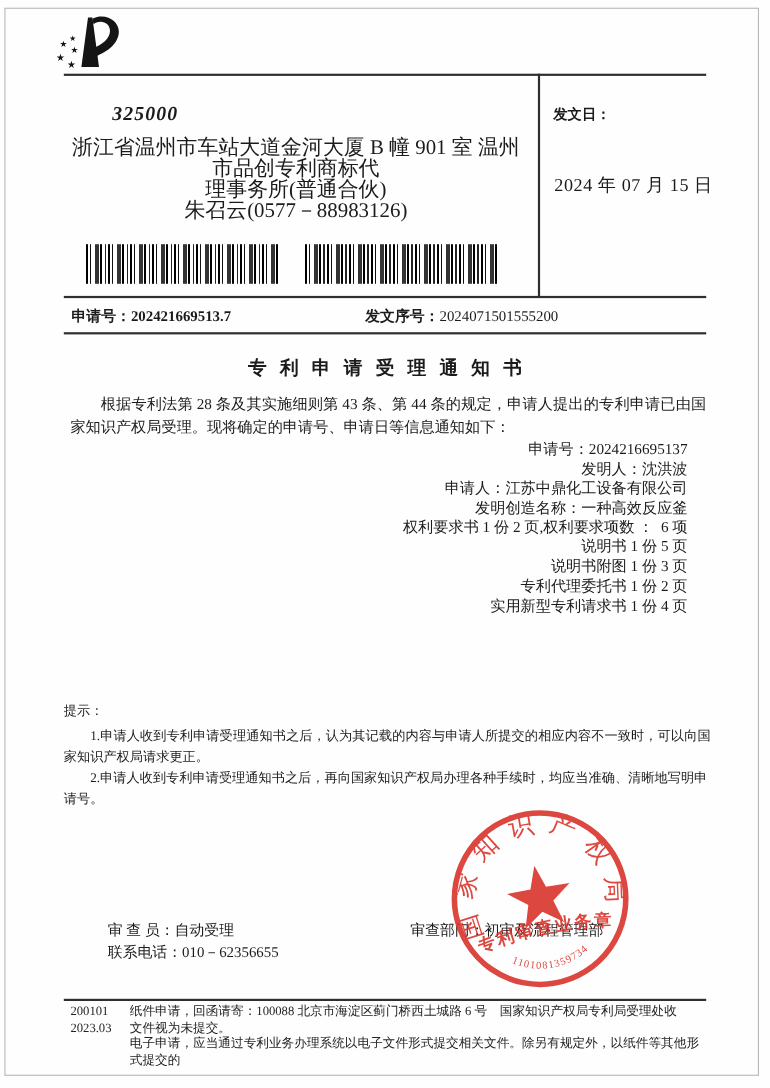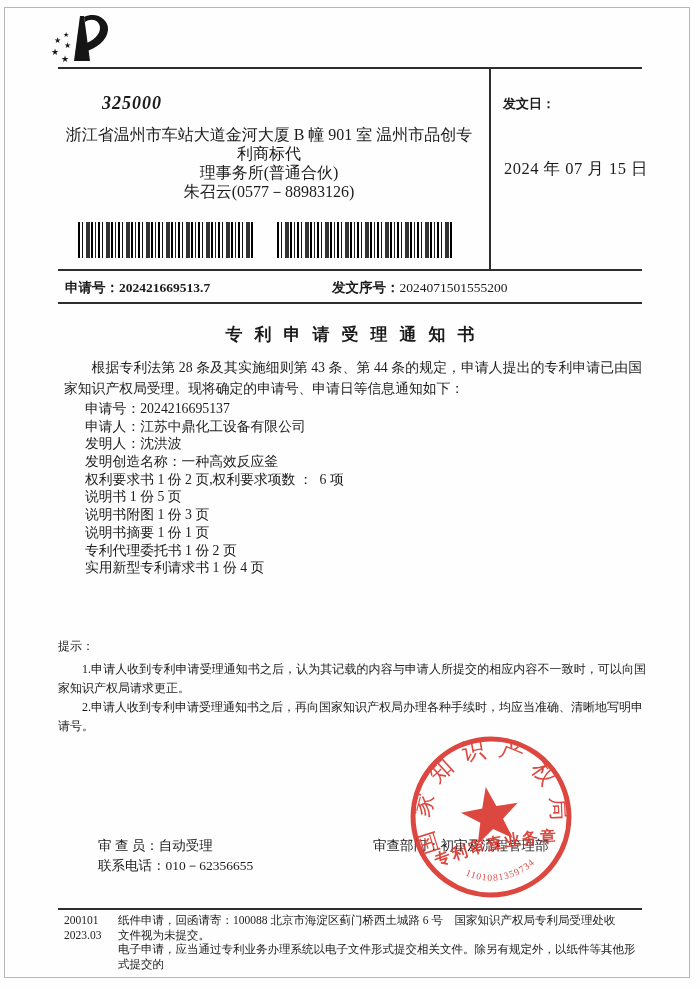--- a/index.html
+++ b/index.html
@@ -6,38 +6,38 @@
   .page{position:relative;width:700px;height:989px;background:#fefefe;
         font-family:"Liberation Serif","DejaVu Serif",serif;color:#1b1b1b;overflow:hidden;}
   .page-border{position:absolute;left:4px;top:7px;width:684px;height:969px;
         border:1px solid #b7b7b7;pointer-events:none;}
   .abs{position:absolute;}
   .hrule{position:absolute;height:2px;background:#2e2e2e;}
   .vrule{position:absolute;width:2px;background:#2e2e2e;}
   .agency{left:58px;top:30px;width:584px;text-align:center;font-size:20px;
         letter-spacing:9px;color:#222;}
   .postal{left:102px;top:93px;font-size:18px;font-weight:600;letter-spacing:1px;font-style:italic;}
-  .addr-block{left:65px;top:125px;width:408px;text-align:center;font-size:16px;line-height:19px;}
+  .addr-block{left:65px;top:125px;width:408px;text-align:center;font-size:19px;line-height:19px;}
   .dispatch-label{left:503px;top:95px;font-size:13px;font-weight:600;}
   .dispatch-date{left:498px;top:158px;width:150px;font-size:16.5px;letter-spacing:0.5px;text-align:right;}
   .barcode{position:absolute;top:222px;height:36px;
         background:repeating-linear-gradient(90deg,
           #000 0px,#000 2px,#fff 2px,#fff 4px,
           #111 4px,#111 5px,#fff 5px,#fff 8px,
           #333 8px,#333 12px,#fff 12px,#fff 13px,
           #000 13px,#000 15px,#fff 15px,#fff 17px,
           #222 17px,#222 18px,#fff 18px,#fff 20px);}
   .refrow{top:279px;font-size:13.5px;}
   .refrow b{font-weight:700;}
   .doc-title{left:58px;top:323px;width:584px;text-align:center;font-size:17px;
         font-weight:600;letter-spacing:12px;text-indent:12px;}
   .intro{left:64px;top:358px;width:578px;font-size:13.8px;line-height:20.5px;
         text-indent:2em;text-align:justify;}
   .details{left:85px;top:400px;width:540px;font-size:13.8px;}
-  .details div{line-height:17.7px;height:17.7px;white-space:pre;}
+  .details div{line-height:17.7px;height:17.7px;white-space:pre;text-align:right;}
   .notes-label{left:58px;top:638px;font-size:12px;}
   .note-item1{left:58px;top:660px;width:588px;font-size:12px;line-height:19px;
         text-indent:2em;text-align:justify;}
   .note-item2{left:58px;top:698px;width:588px;font-size:12px;line-height:19px;text-indent:2em;}
   .signoff{font-size:13.5px;}
   .footer{font-size:11.5px;line-height:14.5px;color:#222;}
   .seal-wrap{left:405px;top:731px;width:172px;height:172px;transform:rotate(-10deg);
         opacity:0.9;pointer-events:none;}
 </style>
 </head>
@@ -76,27 +76,26 @@
 
   <div class="abs refrow" style="left:65px;"><b>申请号：</b><b>202421669513.7</b></div>
   <div class="abs refrow" style="left:332px;"><b>发文序号：</b><span>2024071501555200</span></div>
   <div class="hrule" style="left:58px;top:302px;width:584px;"></div>
 
   <div class="abs doc-title">专利申请受理通知书</div>
 
   <div class="abs intro">根据专利法第 28 条及其实施细则第 43 条、第 44 条的规定，申请人提出的专利申请已由国家知识产权局受理。现将确定的申请号、申请日等信息通知如下：</div>
   <div class="abs details">
     <div>申请号：2024216695137</div>
+    <div>发明人：沈洪波</div>
     <div>申请人：江苏中鼎化工设备有限公司</div>
-    <div>发明人：沈洪波</div>
     <div>发明创造名称：一种高效反应釜</div>
     <div>权利要求书 1 份 2 页,权利要求项数 ：  6 项</div>
     <div>说明书 1 份 5 页</div>
     <div>说明书附图 1 份 3 页</div>
-    <div>说明书摘要 1 份 1 页</div>
     <div>专利代理委托书 1 份 2 页</div>
     <div>实用新型专利请求书 1 份 4 页</div>
   </div>
 
   <div class="abs notes-label">提示：</div>
   <div class="abs note-item1">1.申请人收到专利申请受理通知书之后，认为其记载的内容与申请人所提交的相应内容不一致时，可以向国家知识产权局请求更正。</div>
   <div class="abs note-item2">2.申请人收到专利申请受理通知书之后，再向国家知识产权局办理各种手续时，均应当准确、清晰地写明申请号。</div>
 
   <div class="abs signoff" style="left:98px;top:837px;"><span>审 查 员：</span><span>自动受理</span></div>
   <div class="abs signoff" style="left:98px;top:857px;"><span>联系电话：</span><span>010－62356655</span></div>

